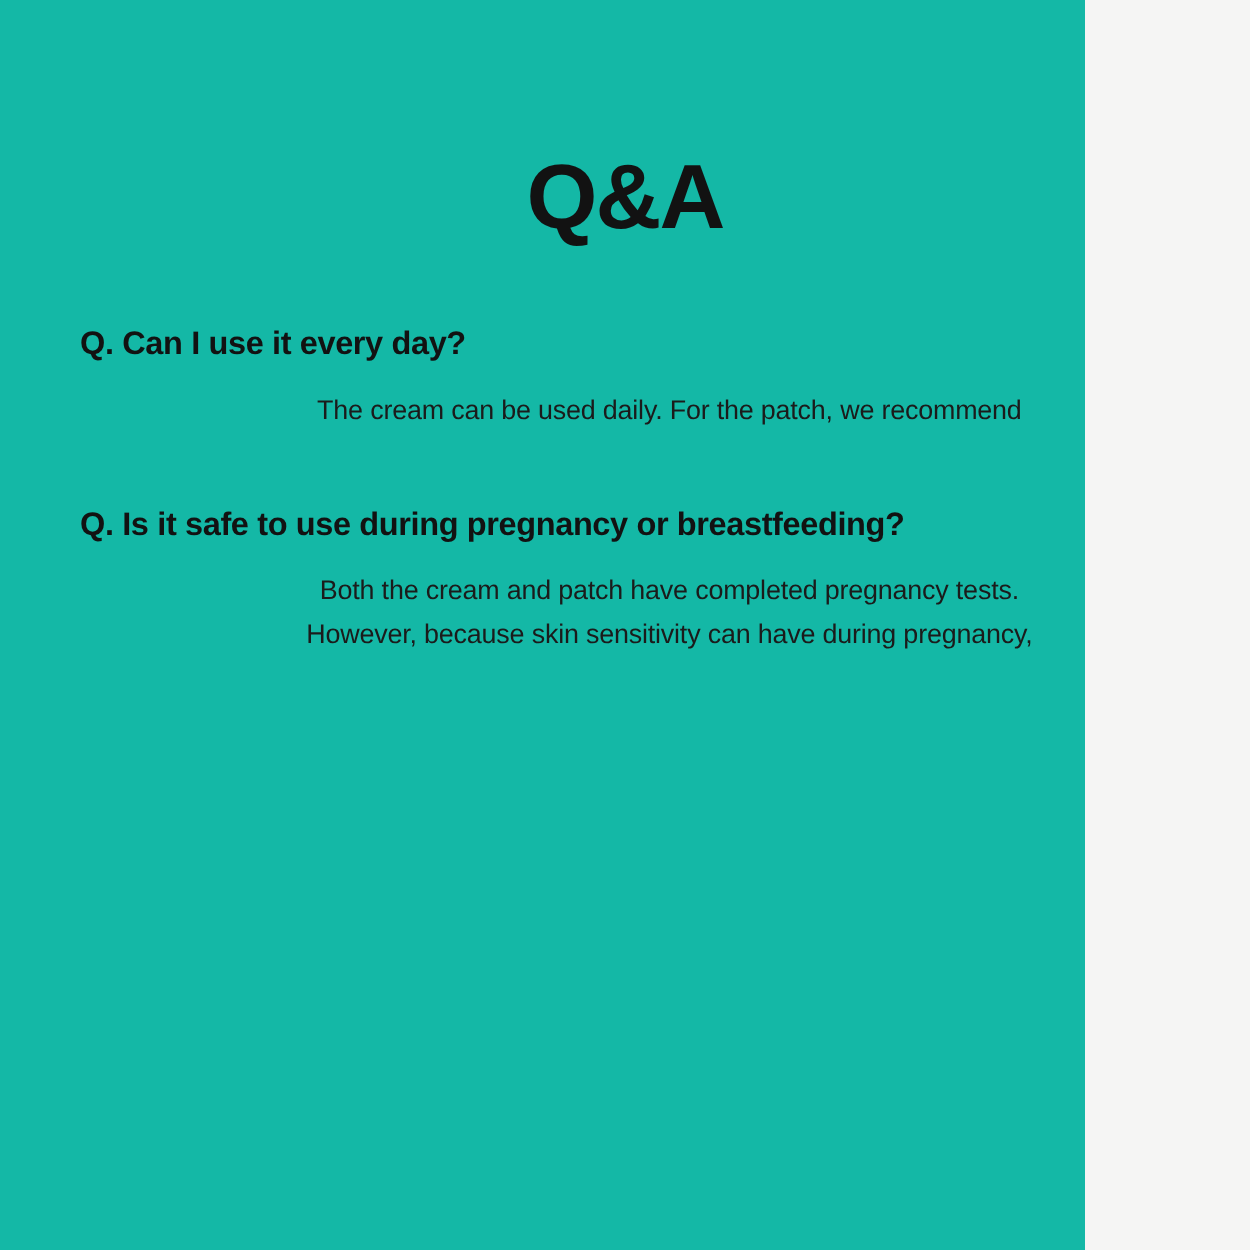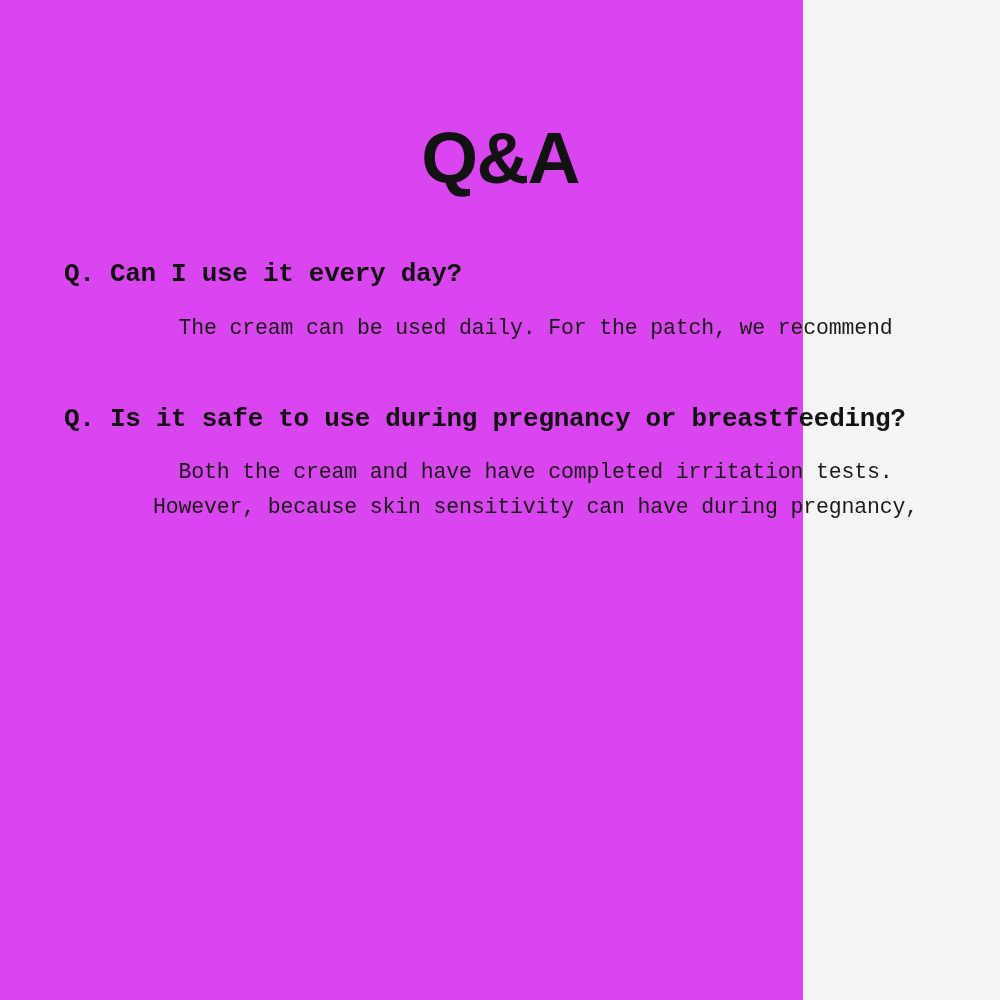--- a/index.html
+++ b/index.html
@@ -11,23 +11,23 @@
     width: 1000px;
     height: 1000px;
     background: #f5f5f4;
     font-family: "Liberation Sans", sans-serif;
     -webkit-font-smoothing: antialiased;
     overflow: hidden;
   }
 
   .page {
     position: relative;
-    width: 803px;
+    width: 868px;
     height: 1000px;
-    background: #d946ef;
+    background: #14b8a6;
     box-sizing: border-box;
   }
 
   
   .title {
     position: absolute;
     top: 72px;
     left: 0;
     width: 1000px;
     text-align: center;
@@ -42,21 +42,20 @@
   
   .faq-list {
     position: absolute;
     top: 258px;
     left: 64px;
     width: 900px;
   }
 
   .faq-item {
     margin-bottom: 60px;
-    font-family: Liberation Mono, monospace;
   }
   .faq-item:last-child {
     margin-bottom: 0;
     margin-top: 24px;
   }
 
   .faq-question {
     font-size: 26px;
     font-weight: 700;
     color: #121212;
@@ -105,21 +104,21 @@
         <span class="answer-line">
           <span>The cream can be used daily. For the patch, we recommend</span>
         </span>
       </p>
     </div>
 
     <div class="faq-item block-2">
       <h2 class="faq-question">Q. Is it safe to use during pregnancy or breastfeeding?</h2>
       <p class="faq-answer">
         <span class="answer-line">
-          <span>Both the cream and have have completed irritation tests.</span>
+          <span>Both the cream and patch have completed pregnancy tests.</span>
         </span>
         <span class="answer-line">
           <span>However, because skin sensitivity can have during pregnancy,</span>
         </span>
       </p>
     </div>
 
   </div>
 </div>
 

